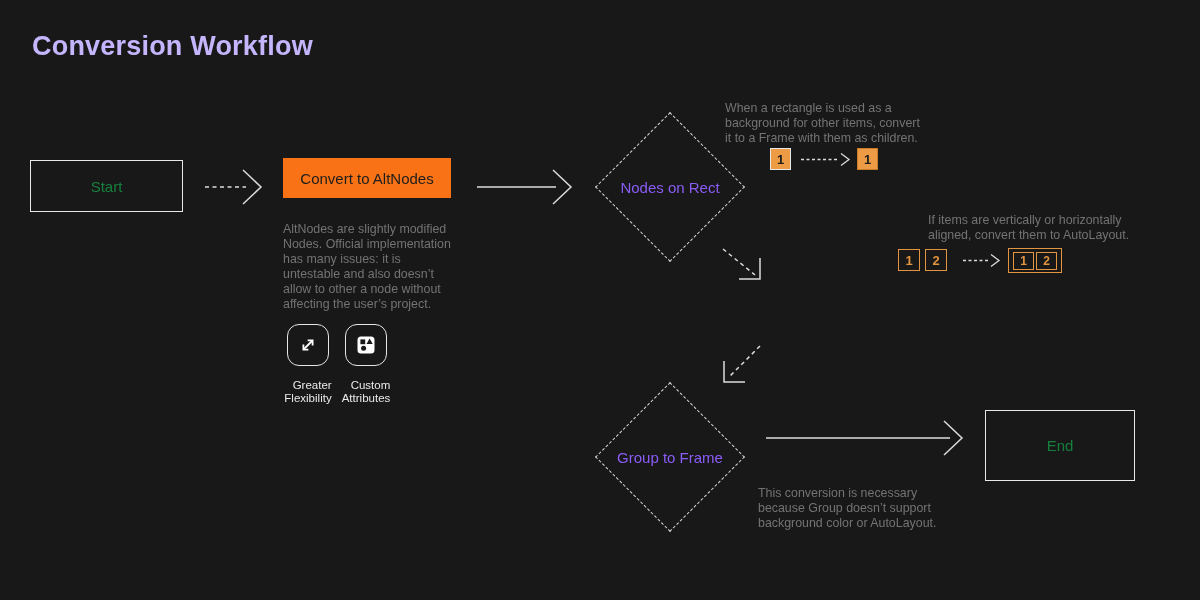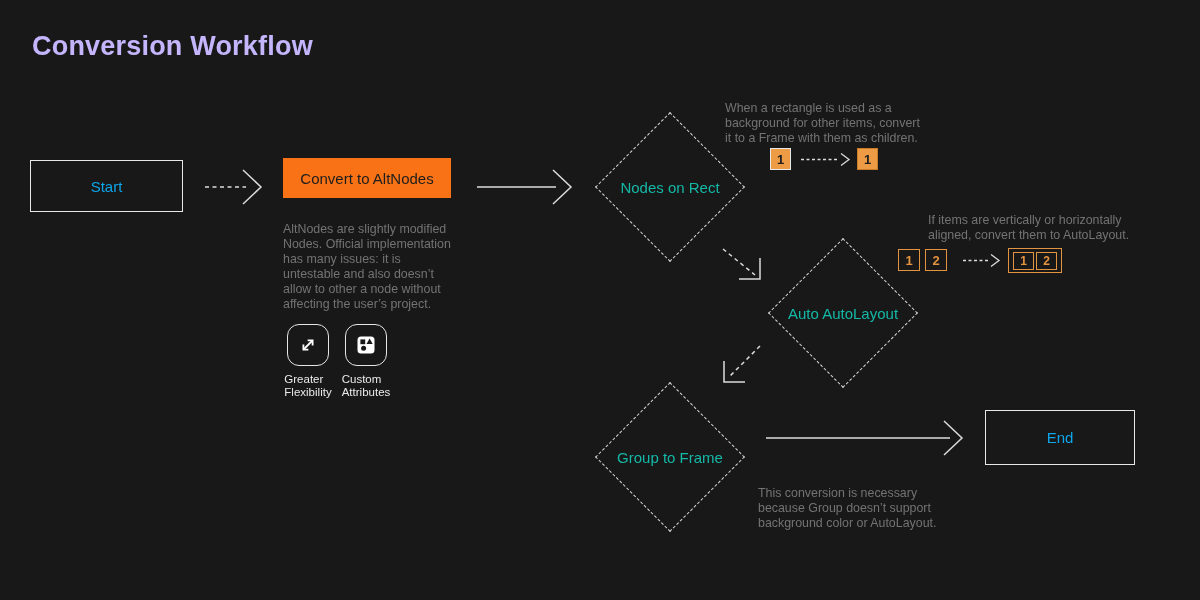--- a/index.html
+++ b/index.html
@@ -1,42 +1,42 @@
 <!DOCTYPE html>
 <html><head>
 <meta charset="utf-8">
 <style>
   html,body{margin:0;padding:0;background:#181818;}
   body{width:1200px;height:600px;font-family:"Liberation Sans",sans-serif;-webkit-font-smoothing:antialiased;}
   .canvas{position:relative;width:1200px;height:600px;background:#181818;overflow:hidden;}
   .title{position:absolute;left:32px;top:31px;font-size:27px;font-weight:700;color:#c4b5fd;letter-spacing:.2px;}
 
   .node-rect{position:absolute;display:flex;align-items:center;justify-content:center;
-    font-size:15px;color:#0ea5e9;border:1.5px solid #E8E8E8;box-sizing:border-box;}
+    font-size:15px;color:#15803d;border:1.5px solid #E8E8E8;box-sizing:border-box;}
   #start{left:30px;top:160px;width:153px;height:52px;}
-  #end{left:985px;top:410px;width:150px;height:55px;}
+  #end{left:985px;top:410px;width:150px;height:71px;}
   #convert{left:283px;top:158px;width:168px;height:40px;background:#f97316;border:none;color:#1D1D1D;font-weight:500;text-align:center;}
 
   .para{position:absolute;font-size:12.4px;line-height:15px;color:#737373;white-space:pre-line;}
   #convert-desc{left:283px;top:222px;}
   #note-1{left:725px;top:101px;}
   #note-2{left:928px;top:213px;}
   #note-3{left:713px;top:486px;margin-left:45px;}
 
   .features{position:absolute;left:279px;top:324px;display:flex;}
   .feature{width:58px;display:flex;flex-direction:column;align-items:center;}
   .feature-tile{width:42px;height:42px;border:1.5px solid #E6E6E6;border-radius:12px;
     display:flex;align-items:center;justify-content:center;box-sizing:border-box;}
-  .feature-label{margin-top:7px;font-size:11.5px;line-height:13px;color:#EAEAEA;text-align:left;white-space:pre-line;}
+  .feature-label{margin-top:13px;font-size:11.5px;line-height:13px;color:#EAEAEA;text-align:right;white-space:pre-line;}
 
   .diamond{position:absolute;width:150px;height:150px;}
   .diamond-border{position:absolute;left:22px;top:22px;width:106px;height:106px;
     transform:rotate(45deg);border:1.5px dashed #D9D9D9;box-sizing:border-box;}
   .diamond-label{position:absolute;inset:0;display:flex;align-items:center;justify-content:center;
-    font-size:15px;color:#14b8a6;}
+    font-size:15px;color:#8b5cf6;}
   #nodes-on-rect{left:595px;top:112px;}
   #auto-autolayout{left:768px;top:238px;}
   #group-to-frame{left:595px;top:382px;}
 
   .mini{position:absolute;}
   #mini-1{left:770px;top:148px;}
   #mini-2{left:898px;top:249px;}
   .mini-box-a{position:absolute;width:21px;height:22px;background:#ED9B45;border:1px solid #E8E8E8;
     color:#1D1D1D;font-size:13px;font-weight:600;display:flex;align-items:center;justify-content:center;box-sizing:border-box;}
   .mini-box-a.after{border:1px solid #C97C28;}
@@ -137,24 +137,20 @@
 it to a Frame with them as children.</div>
   <div class="mini" id="mini-1">
     <div class="mini-box-a" style="left:0;top:0;">
       <span>1</span>
     </div>
     <div class="mini-box-a after" style="left:87px;top:0;">
       <span>1</span>
     </div>
   </div>
 
-  <div class="diamond" id="auto-autolayout">
-    <div class="diamond-border"></div>
-    <div class="diamond-label">Auto AutoLayout</div>
-  </div>
 
   <div class="para" id="note-2">If items are vertically or horizontally
 aligned, convert them to AutoLayout.</div>
   <div class="mini" id="mini-2">
     <div class="mini-box-b" style="left:0;top:0;">
       <span>1</span>
     </div>
     <div class="mini-box-b" style="left:27px;top:0;">
       <span>2</span>
     </div>

